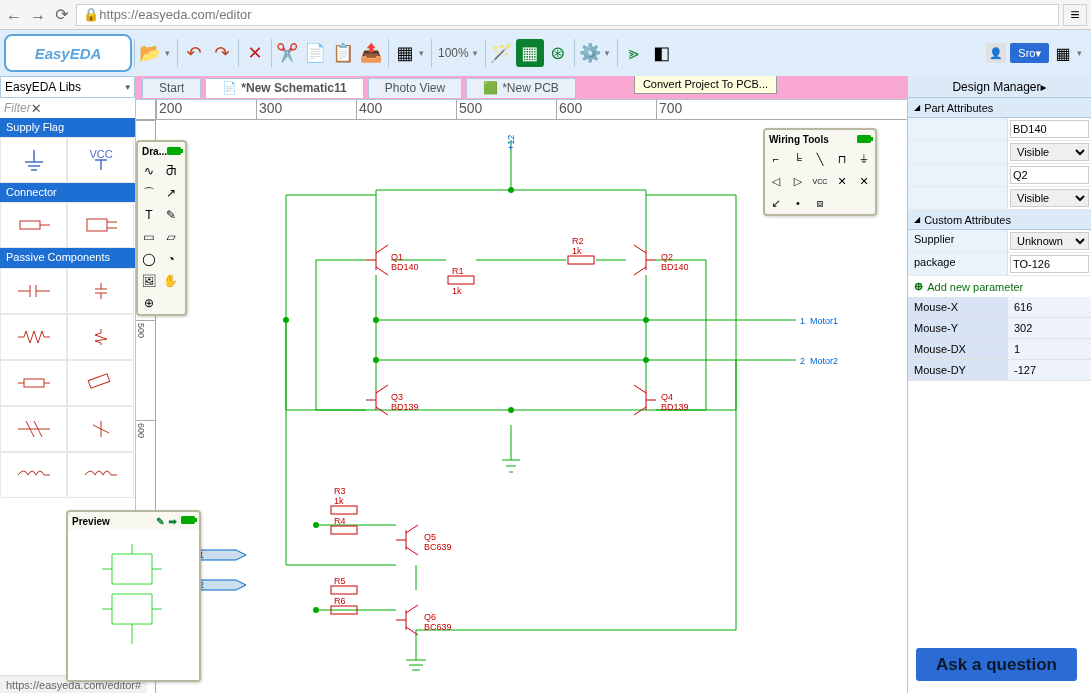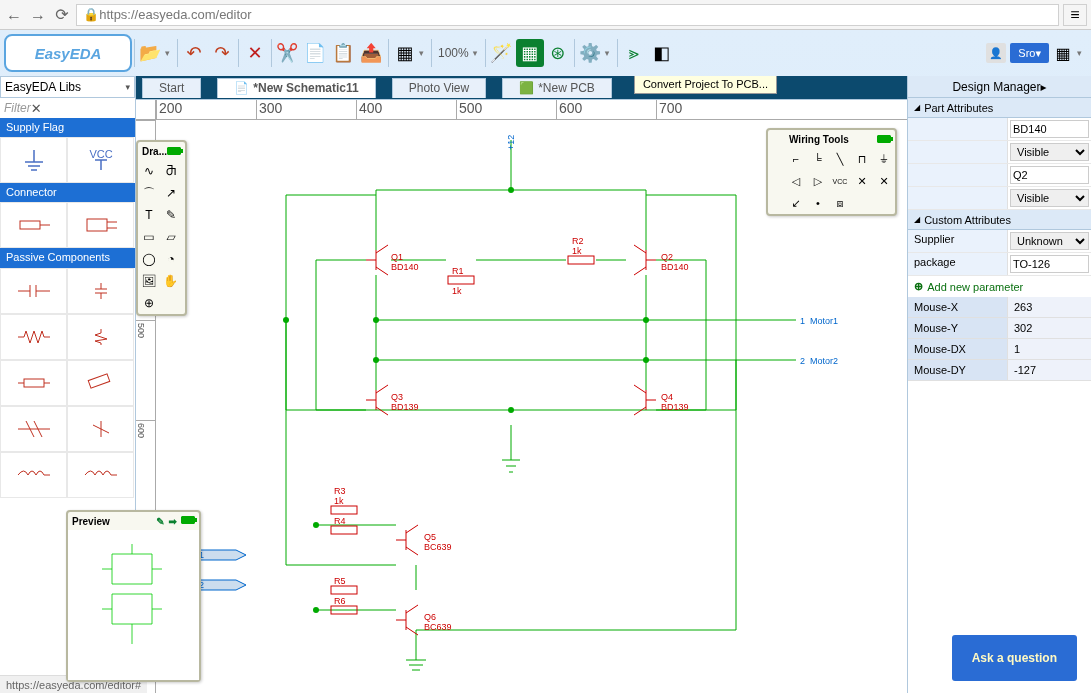--- a/index.html
+++ b/index.html
@@ -27,21 +27,21 @@
 .libs-dd { height: 22px; display: flex; align-items: center; justify-content: space-between; padding: 0 4px; font-size: 12px; border: 1px solid #b0c8dd; background: #fff; }
 .dd-arrow { font-size: 9px; color: #555; }
 .filter-row { height: 20px; display: flex; align-items: center; padding: 0 4px; font-size: 12px; color: #999; font-style: italic; }
 .filter-x { font-style: normal; color: #555; cursor: pointer; font-size: 13px; }
 .lib-section { background: #1d6fd4; color: #fff; font-size: 11px; padding: 3px 6px; line-height: 1.2; }
 .lib-grid { display: flex; flex-wrap: wrap; background: #fff; }
 .lib-item { width: 67px; height: 46px; border: 1px solid #e8e8e8; display: flex; align-items: center; justify-content: center; cursor: pointer; background: #fff; }
 .more-libs { margin-top: auto; height: 20px; display: flex; align-items: center; gap: 6px; padding: 0 4px; font-size: 11px; color: #2a6cd4; cursor: pointer; }
 
 .center { flex: 1; display: flex; flex-direction: column; background: #fff; overflow: hidden; position: relative; }
-.tab-bar { height: 24px; display: flex; align-items: center; background: #0c4a6e; border-bottom: 1px solid #b0c8dd; padding: 0 6px; gap: 16px; position: relative; }
+.tab-bar { height: 24px; display: flex; align-items: center; background: #f9a8d4; border-bottom: 1px solid #b0c8dd; padding: 0 6px; gap: 4px; position: relative; }
 .tab { height: 20px; padding: 0 16px; display: flex; align-items: center; font-size: 12px; color: #555; background: #e8f0fa; border: 1px solid #b0c8dd; border-bottom: none; cursor: pointer; gap: 4px; }
 .tab.active { background: #fff; font-weight: bold; }
 .convert-tooltip { position: absolute; right: 130px; top: -2px; background: #ffffe0; border: 1px solid #999; padding: 3px 8px; font-size: 11px; z-index: 10; }
 .canvas-wrap { flex: 1; position: relative; overflow: hidden; }
 .ruler-h { position: absolute; top: 0; left: 20px; right: 0; height: 20px; background: #fff; border-bottom: 1px solid #aaa; display: flex; font-size: 14px; color: #555; }
 .ruler-h span { width: 100px; border-left: 1px solid #aaa; padding-left: 2px; }
 .ruler-v { position: absolute; top: 20px; left: 0; bottom: 0; width: 20px; background: #fff; border-right: 1px solid #aaa; display: flex; flex-direction: column; font-size: 9px; color: #555; }
 .ruler-v span { height: 100px; border-top: 1px solid #aaa; writing-mode: vertical-lr; padding-top: 2px; }
 .corner { position: absolute; top: 0; left: 0; width: 20px; height: 20px; background: #fff; border-right: 1px solid #aaa; border-bottom: 1px solid #aaa; }
 .canvas { position: absolute; top: 20px; left: 20px; right: 0; bottom: 0; background: #fff; background-image: radial-gradient(circle, #e0e0e0 0.5px, transparent 0.5px); background-size: 10px 10px; }
@@ -68,29 +68,29 @@
 .mouse-row .val { flex: 1; padding: 4px 6px; background: #eef2fa; }
 
 .floating { position: absolute; background: #f8f8f0; border: 2px solid #b8b8a0; border-radius: 4px; box-shadow: 1px 1px 3px rgba(0,0,0,0.2); z-index: 20; }
 .floating-hdr { height: 18px; display: flex; align-items: center; justify-content: space-between; padding: 0 4px; font-size: 10px; font-weight: bold; cursor: move; }
 .battery { width: 14px; height: 8px; border: 1px solid #0a0; border-radius: 1px; position: relative; }
 .battery::after { content: ''; position: absolute; right: -3px; top: 1px; width: 2px; height: 4px; background: #0a0; }
 .battery .fill { background: #0a0; height: 100%; }
 .drawing-tools { top: 140px; left: 136px; }
 .drawing-tools .grid { display: grid; grid-template-columns: 22px 22px; }
 .drawing-tools .cell { width: 22px; height: 22px; display: flex; align-items: center; justify-content: center; cursor: pointer; font-size: 12px; }
-.wiring-tools { top: 128px; right: 194px; padding-left: 17px; }
+.wiring-tools { top: 128px; right: 214px; }
 .wiring-tools .grid { display: grid; grid-template-columns: repeat(5, 22px); }
 .wiring-tools .cell { width: 22px; height: 22px; display: flex; align-items: center; justify-content: center; cursor: pointer; font-size: 11px; }
 .preview { top: 510px; left: 66px; width: 135px; }
 .preview .body { height: 150px; background: #fff; padding: 4px; }
 .preview .actions { display: flex; gap: 4px; }
 .preview .actions span { cursor: pointer; font-size: 10px; }
 
-.ask-q { position: absolute; bottom: 12px; right: 14px; height: 46px; background: #2a6cd4; color: #fef9c3; font-size: 12px; font-weight: bold; padding: 0 20px; display: flex; align-items: center; border-radius: 3px; cursor: pointer; }
+.ask-q { position: absolute; bottom: 12px; right: 14px; height: 33px; background: #2a6cd4; color: #0f172a; font-size: 17px; font-weight: bold; padding: 0 20px; display: flex; align-items: center; border-radius: 3px; cursor: pointer; }
 .status { position: absolute; bottom: 0; left: 0; height: 18px; background: #f0f0f0; font-size: 11px; padding: 0 6px; display: flex; align-items: center; color: #666; border-top: 1px solid #ddd; }
 </style>
 </head>
 <body>
 
 <div class="browser-bar">
   <div class="nav-btn">←</div>
   <div class="nav-btn">→</div>
   <div class="nav-btn">⟳</div>
   <div class="url-bar">🔒 <span>https://easyeda.com/editor</span></div>
@@ -404,21 +404,21 @@
           <div class="attr-label">package</div>
           <div class="attr-val"><input value="TO-126" style=""></div>
         </div>
       <div class="add-param">
           <span style="color:#0a7010;font-weight:bold">⊕</span>
           <span>Add new parameter</span>
         </div>
 
       <div class="mouse-row">
           <div class="lbl">Mouse-X</div>
-          <div class="val">263</div>
+          <div class="val">616</div>
         </div>
       <div class="mouse-row">
           <div class="lbl">Mouse-Y</div>
           <div class="val">302</div>
         </div>
       <div class="mouse-row">
           <div class="lbl">Mouse-DX</div>
           <div class="val">1</div>
         </div>
       <div class="mouse-row">

